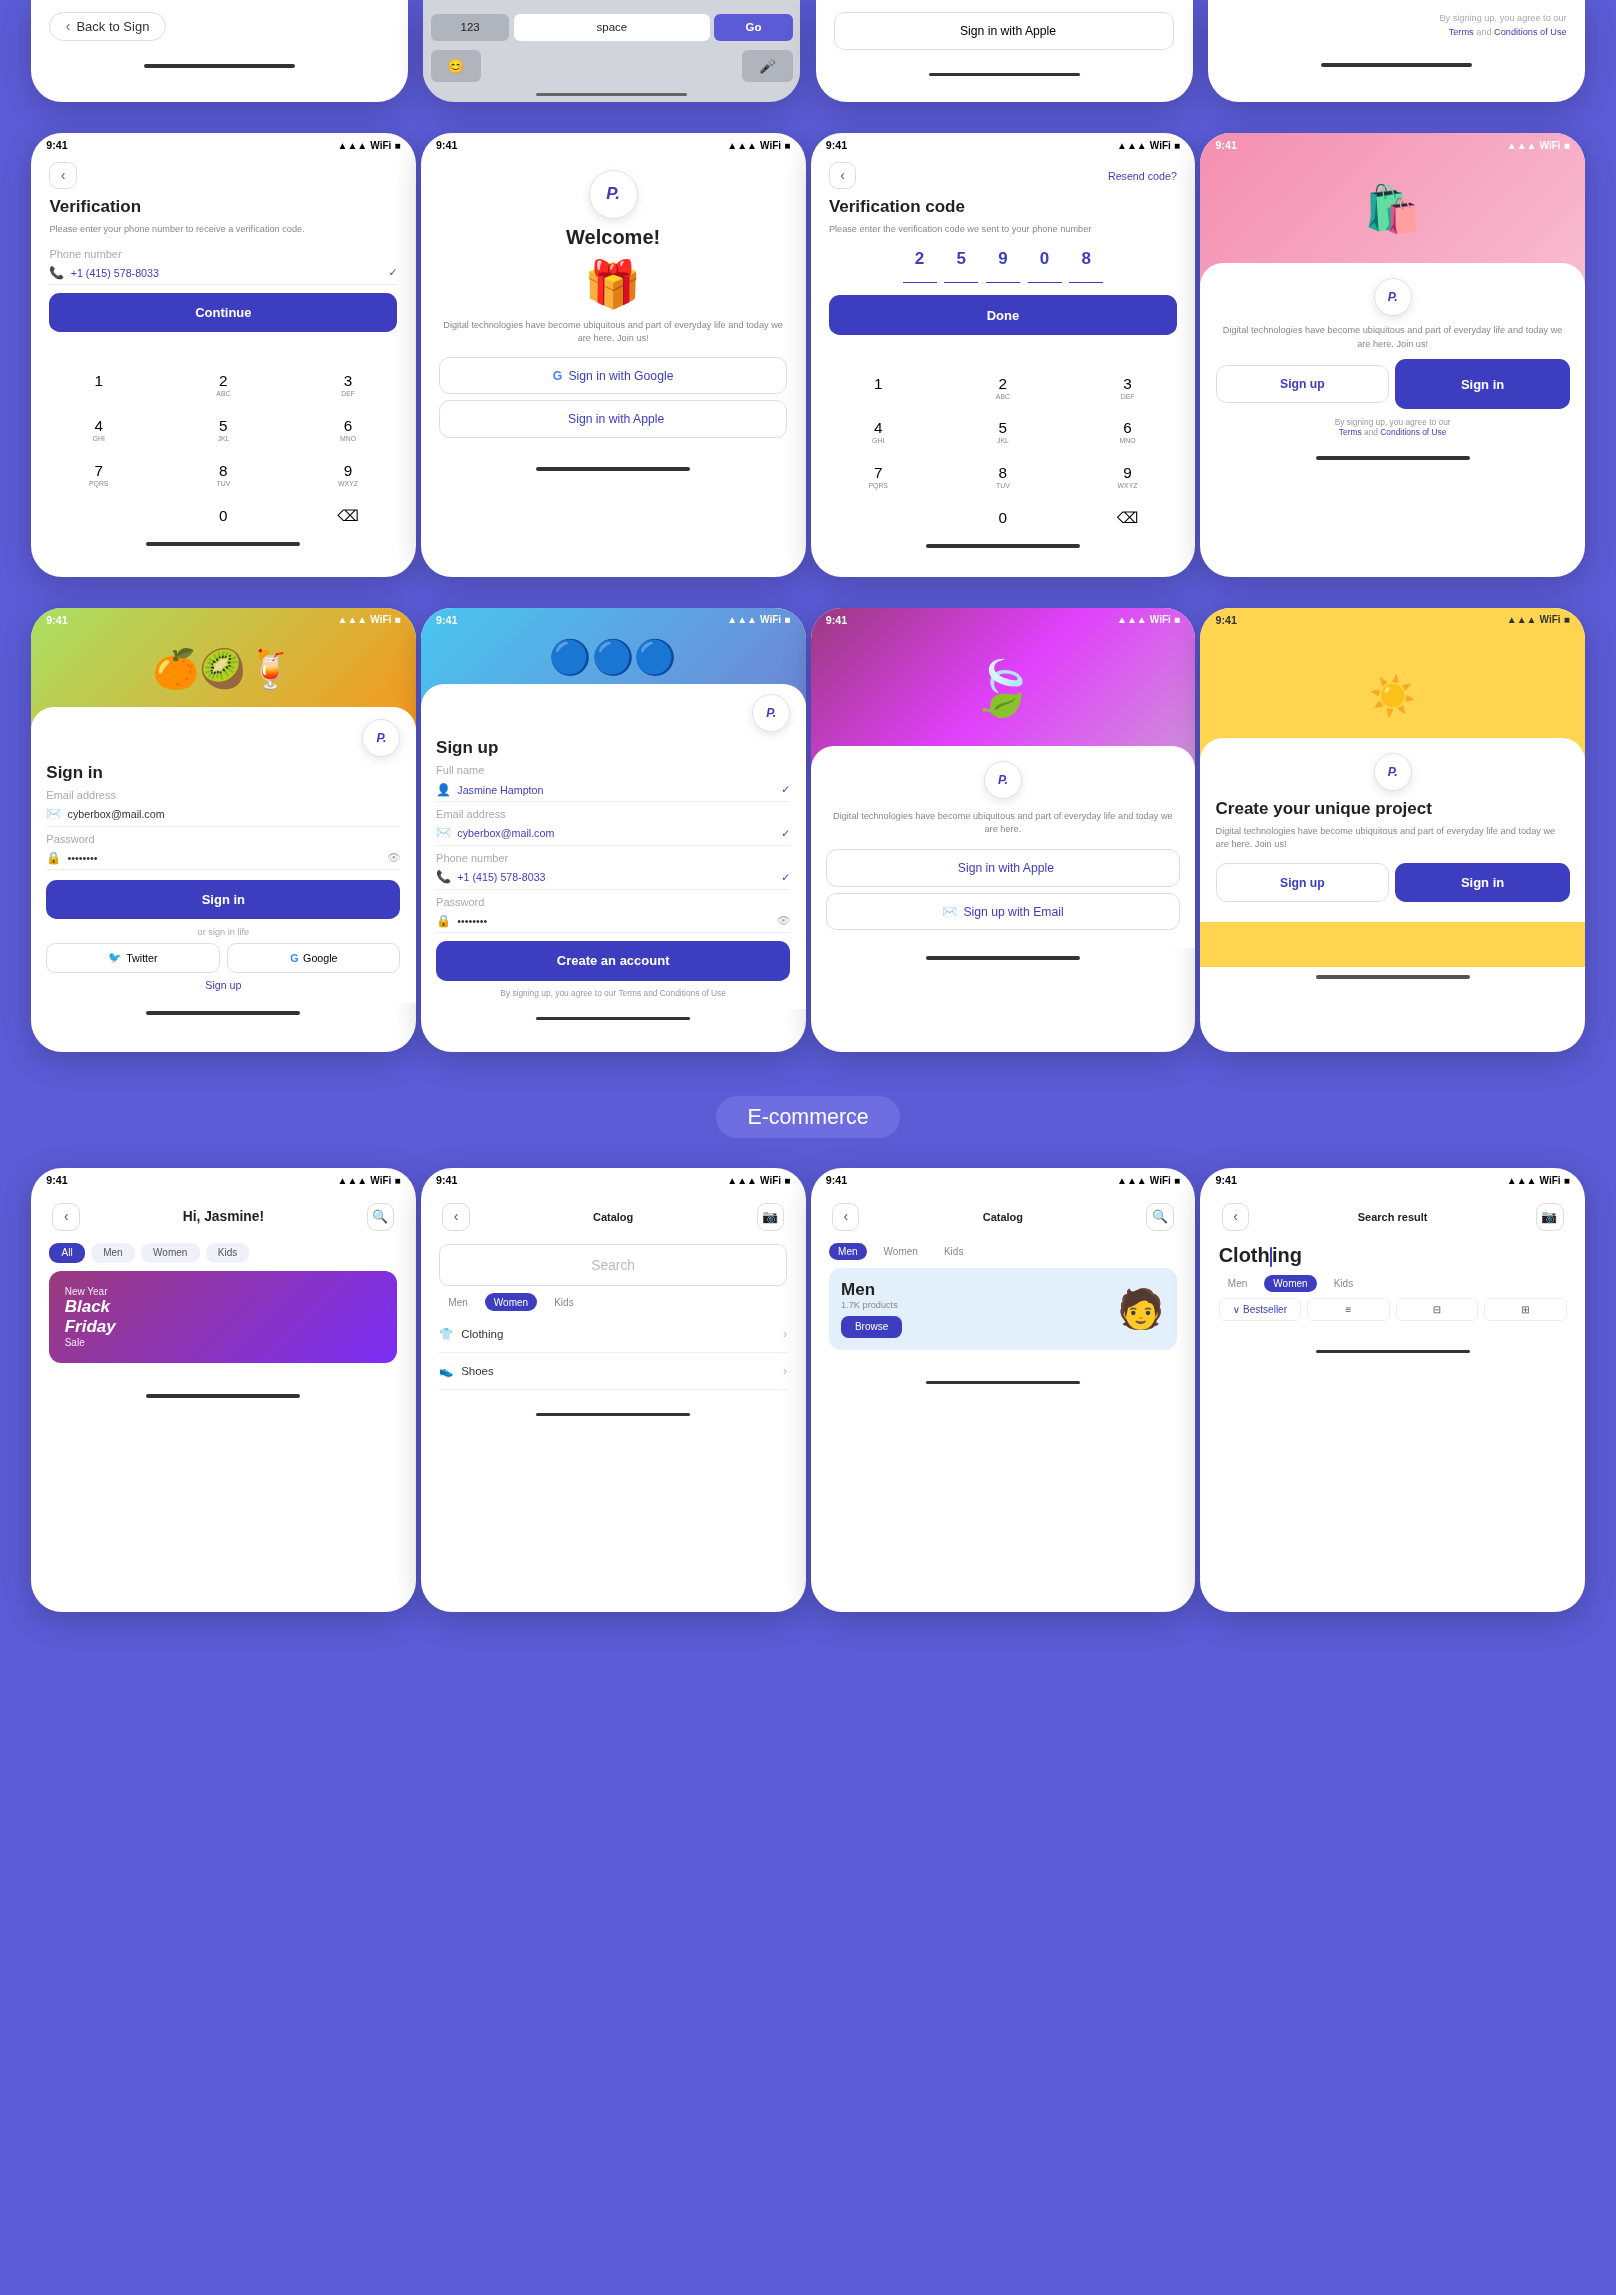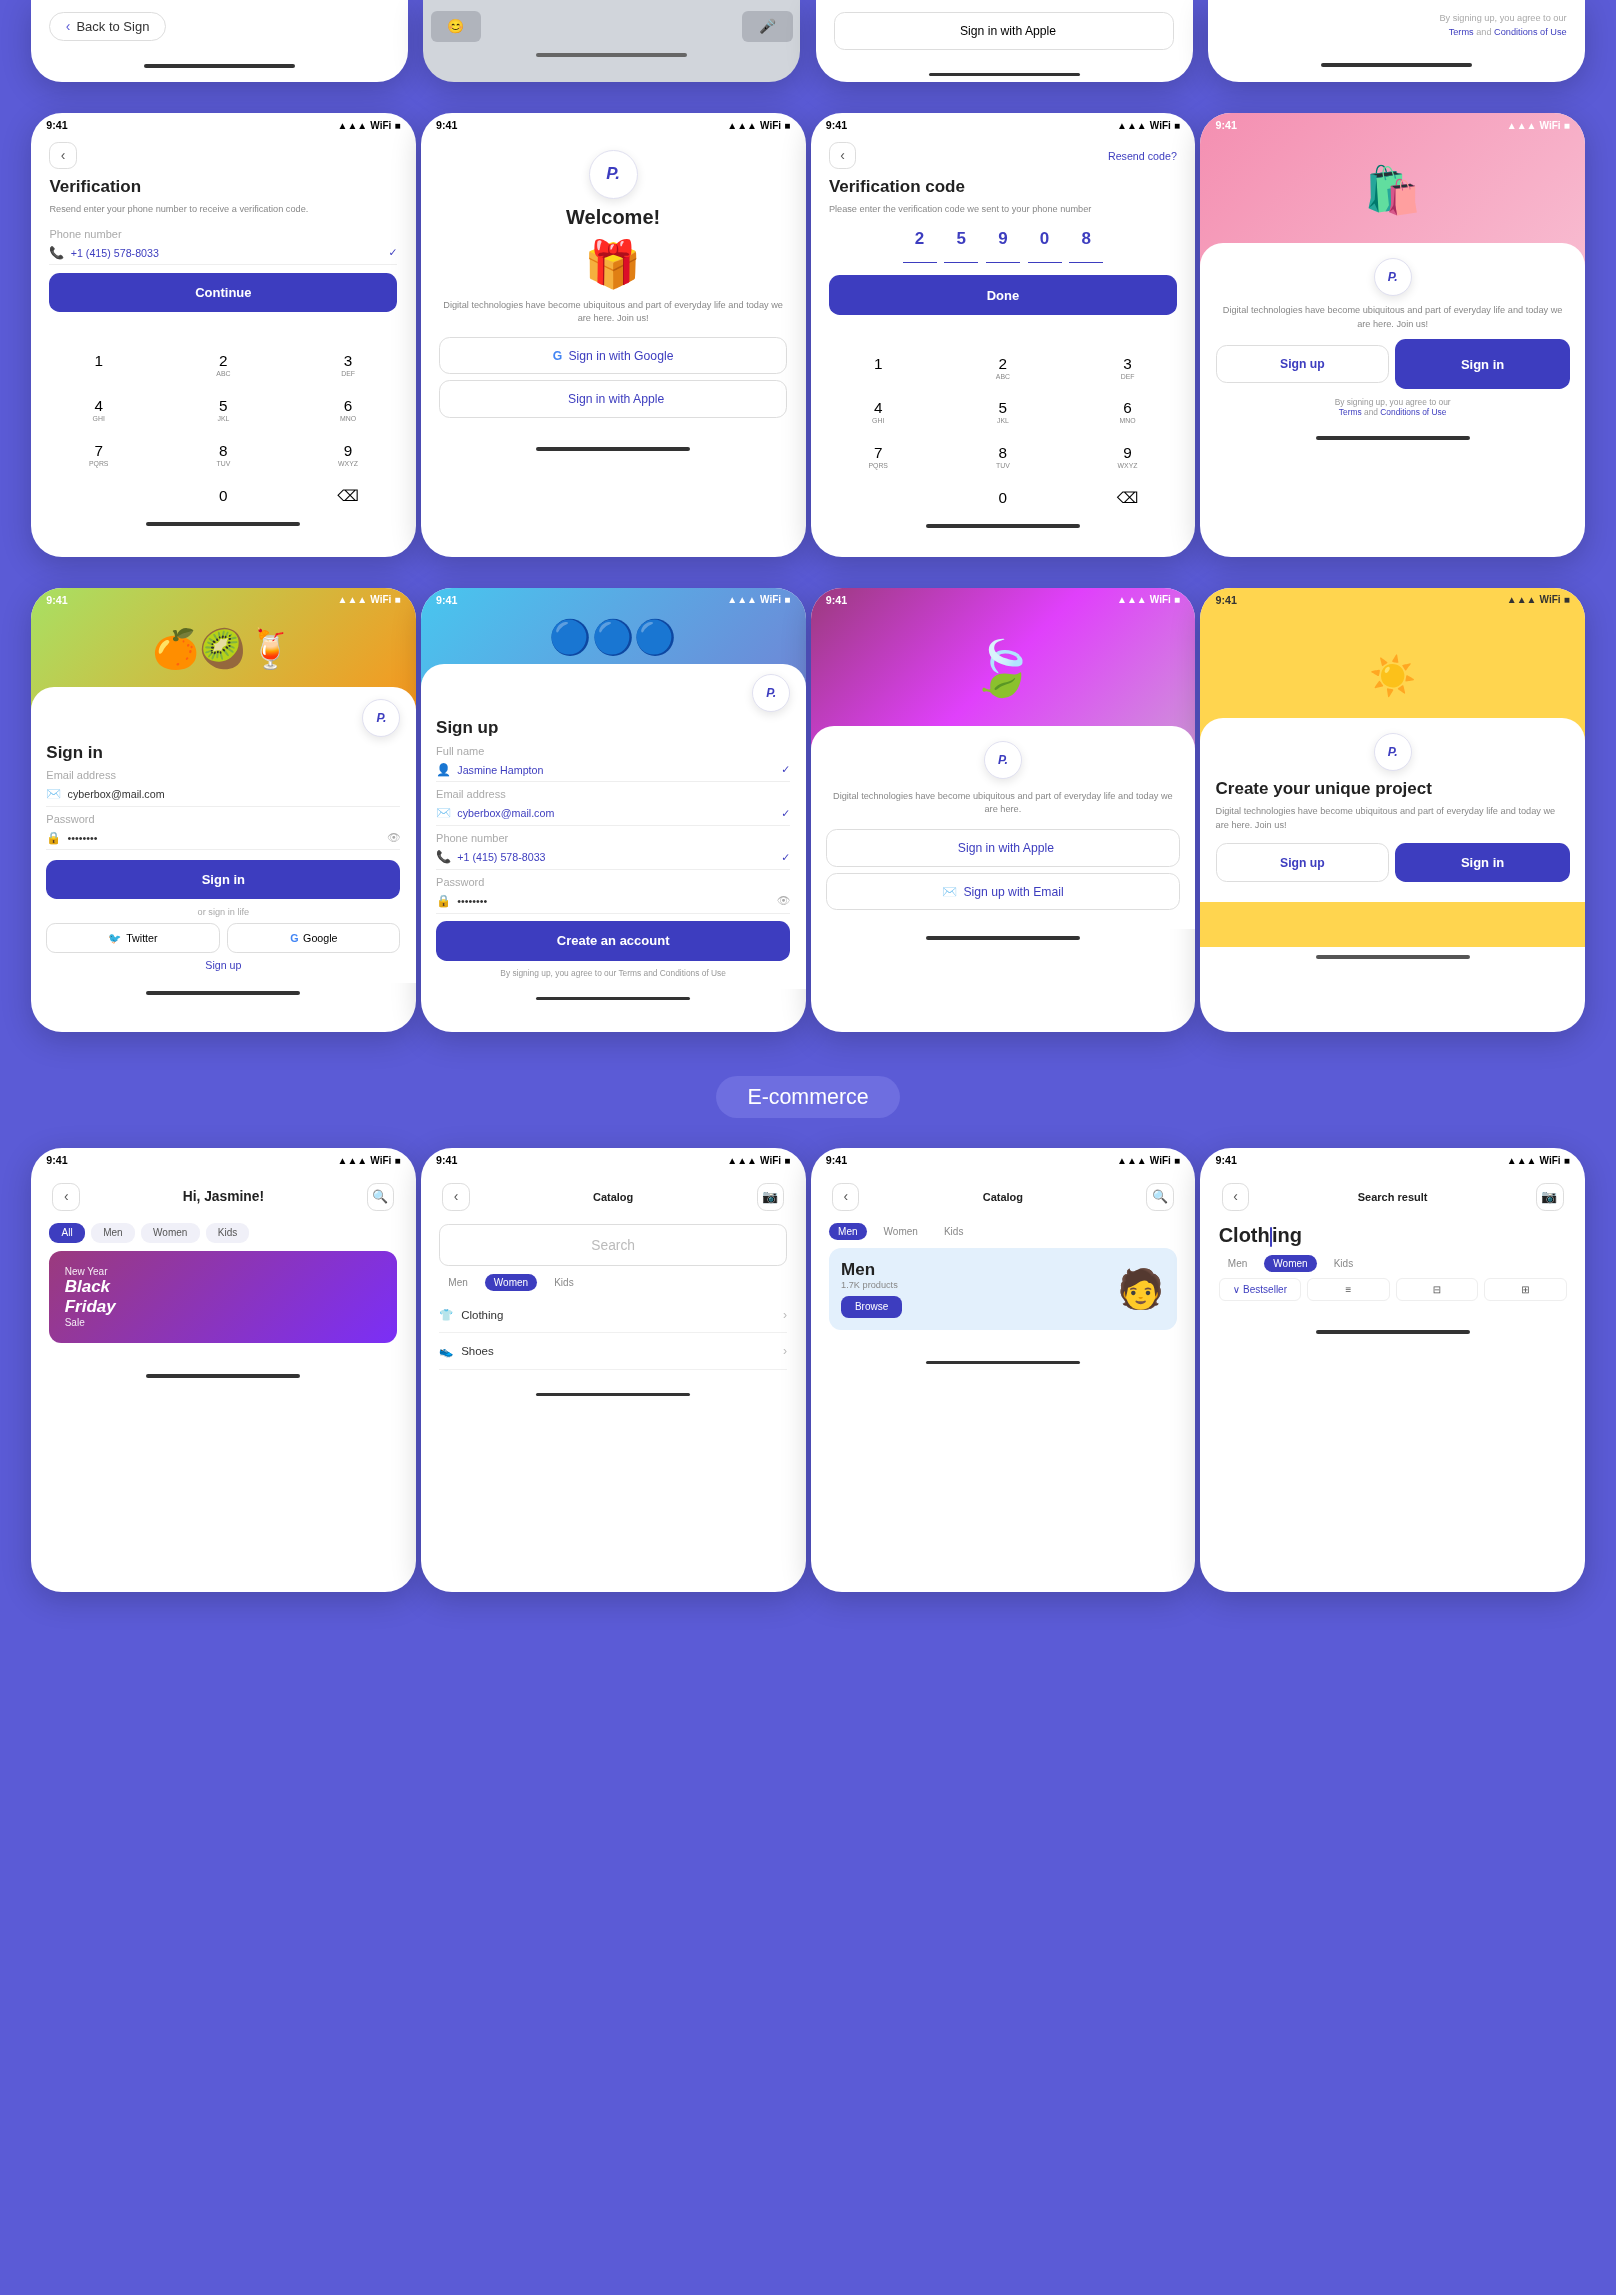--- a/index.html
+++ b/index.html
@@ -324,20 +324,31 @@
       <div style="display:inline-flex; align-items:center; gap:6.1px; border:1.1px solid #ddd; border-radius:15.3px; padding:6.1px 15.3px; font-size:13px; color:#333; cursor:pointer;">
         <span style="color:#5b5bd6; font-size:13.8px;">‹</span>
         <span>Back to Sign</span>
       </div>
     </div>
     <div class="phone-bottom-bar"></div>
   </div>
 
   <div style="background:#d1d5db; border-radius:0 0 31px 31px; overflow:hidden; box-shadow:0 7.7px 31px rgba(0,0,0,0.2); min-height:69px;">
     <div style="background:#d1d5db; padding:7.7px 0 0;">
+      <div style="display:flex; gap:4.6px; padding:6.1px 7.7px;">
+        <div style="flex:1; background:#b0b4bc; border-radius:6.1px; padding:7.7px 0; text-align:center; font-size:11.5px; color:#222; font-weight:500;">
+          <span>123</span>
+        </div>
+        <div style="flex:2.5; background:white; border-radius:6.1px; padding:7.7px 0; text-align:center; font-size:11.5px; color:#222;">
+          <span>space</span>
+        </div>
+        <div style="flex:1; background:#5b5bd6; border-radius:6.1px; padding:7.7px 0; text-align:center; font-size:11.5px; color:white; font-weight:600;">
+          <span>Go</span>
+        </div>
+      </div>
       <div style="display:flex; gap:4.6px; padding:3.1px 7.7px;">
         <div style="flex:1; background:#b0b4bc; border-radius:6.1px; padding:7.7px 0; text-align:center; font-size:13.8px;">😊</div>
         <div style="flex:5;"></div>
         <div style="flex:1; background:#b0b4bc; border-radius:6.1px; padding:7.7px 0; text-align:center; font-size:13.8px;">🎤</div>
       </div>
     </div>
     <div class="phone-bottom-bar" style="background:#666;"></div>
   </div>
 
   <div style="background:white; border-radius:0 0 31px 31px; overflow:hidden; box-shadow:0 7.7px 31px rgba(0,0,0,0.2); min-height:69px;">
@@ -368,21 +379,21 @@
       <span>9:41</span>
       <div class="status-icons">
         <span>▲▲▲</span>
         <span>WiFi</span>
         <span>■</span>
       </div>
     </div>
     <div class="phone-content">
       <div class="back-btn">‹</div>
       <h2 class="big-heading">Verification</h2>
-      <p class="small-body">Resend enter your phone number to receive a verification code.</p>
+      <p class="small-body">Please enter your phone number to receive a verification code.</p>
       <div class="input-group" style="margin-top:10.7px;">
         <div class="input-label">Phone number</div>
         <div class="input-row">
           <span class="input-icon">📞</span>
           <span class="input-value" style="color:#3d3dbf;">+1 (415) 578-8033</span>
           <span class="input-check">✓</span>
         </div>
       </div>
       <button class="btn-primary">Continue</button>
     </div>

